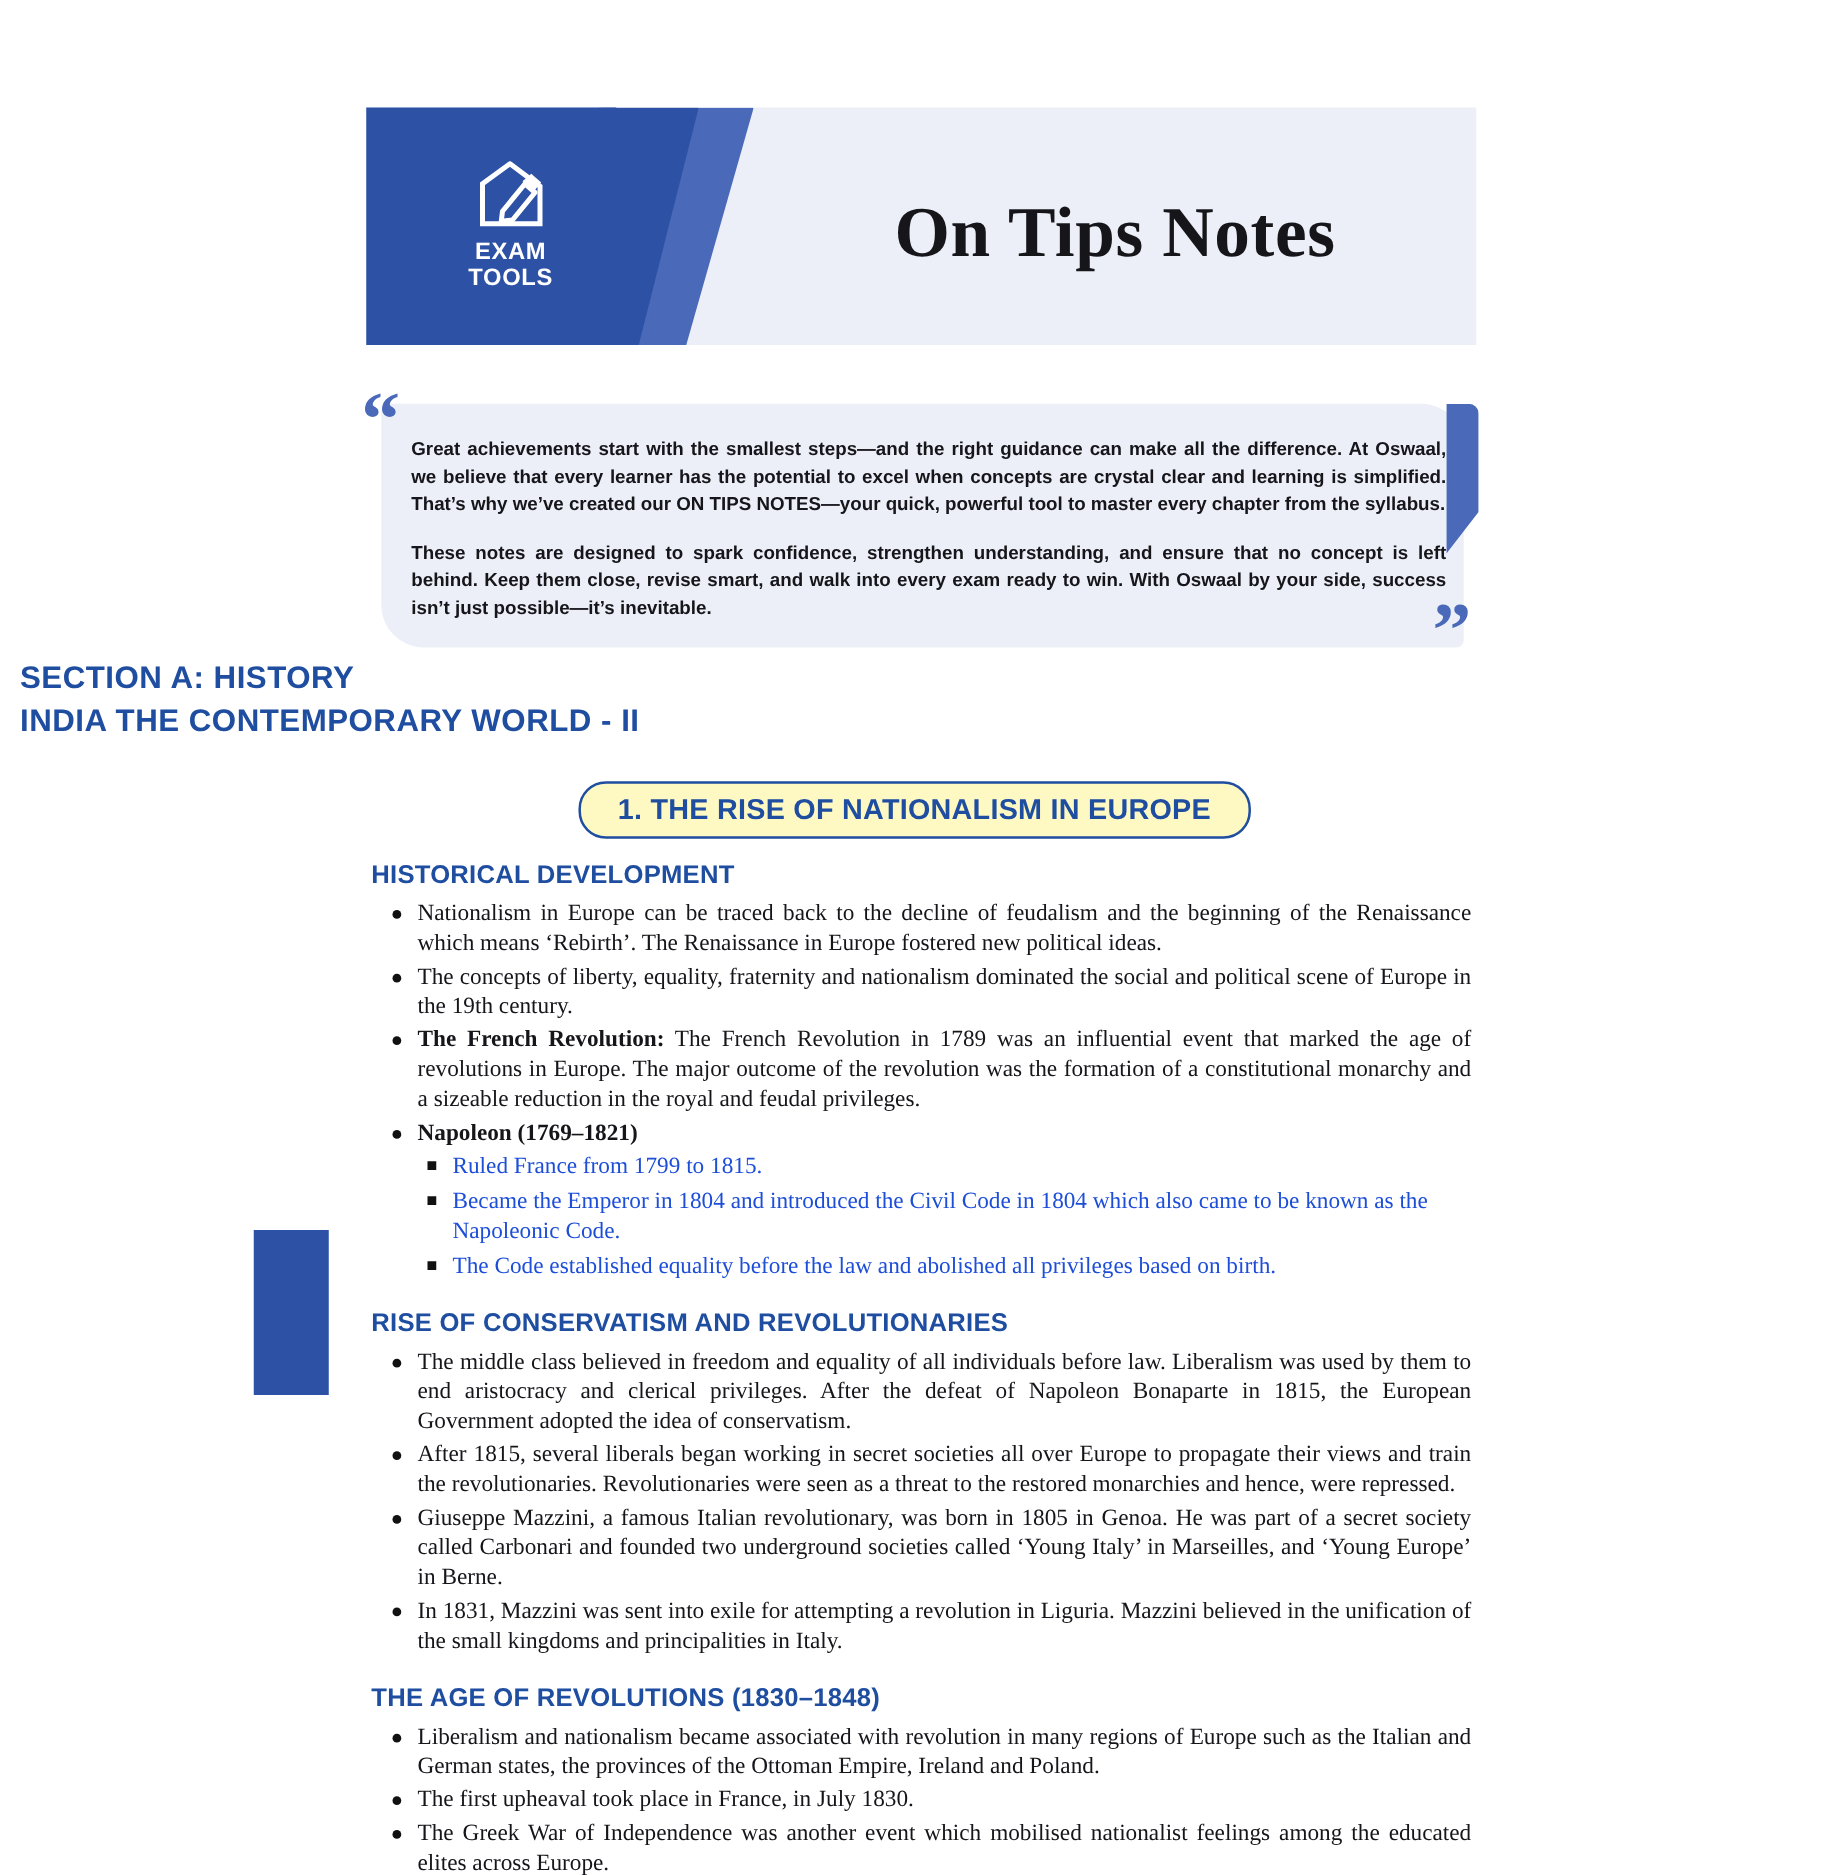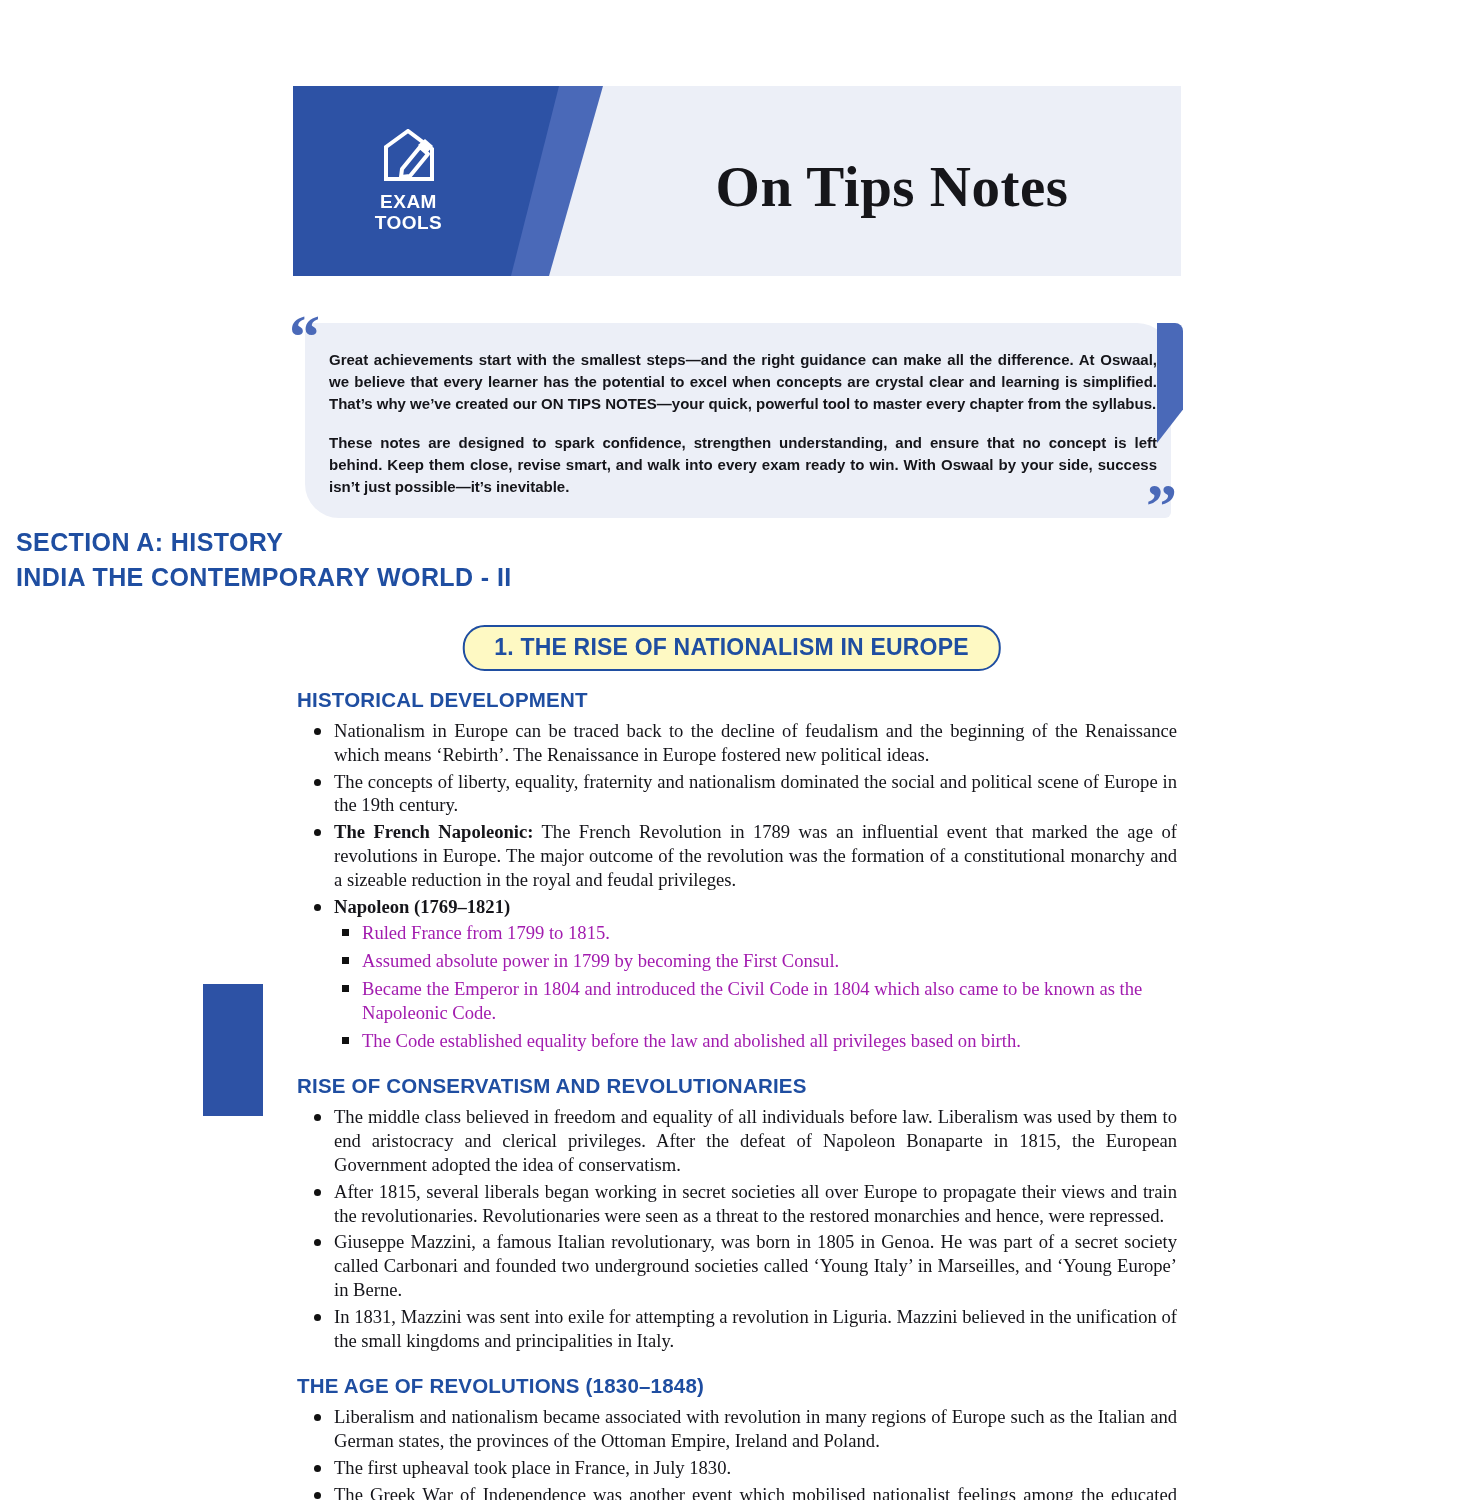--- a/index.html
+++ b/index.html
@@ -215,21 +215,21 @@
     margin: 3px 0 0 0;
     padding: 0;
   }
   ul.lvl2 > li {
     position: relative;
     padding-left: 28px;
     margin-bottom: 4px;
     font-family: "Liberation Serif", serif;
     font-size: 18.6px;
     line-height: 1.28;
-    color: #a21caf;
+    color: #1d4ed8;
     text-align: left;
   }
   ul.lvl2 > li::before {
     content: "";
     position: absolute;
     left: 8px;
     top: 8px;
     width: 7px;
     height: 7px;
     background: #111;
@@ -277,26 +277,25 @@
 
 <div class="left-tab"></div>
 
 <div class="content">
 
   <div>
     <div class="h-sub">HISTORICAL DEVELOPMENT</div>
     <ul class="lvl1">
       <li><span>Nationalism in Europe can be traced back to the decline of feudalism and the beginning of the Renaissance which means ‘Rebirth’. The Renaissance in Europe fostered new political ideas.</span></li>
       <li><span>The concepts of liberty, equality, fraternity and nationalism dominated the social and political scene of Europe in the 19th century.</span></li>
-      <li><span class="lead">The French Napoleonic:</span><span> The French Revolution in 1789 was an influential event that marked the age of revolutions in Europe. The major outcome of the revolution was the formation of a constitutional monarchy and a sizeable reduction in the royal and feudal privileges.</span></li>
+      <li><span class="lead">The French Revolution:</span><span> The French Revolution in 1789 was an influential event that marked the age of revolutions in Europe. The major outcome of the revolution was the formation of a constitutional monarchy and a sizeable reduction in the royal and feudal privileges.</span></li>
       <li>
         <span class="lead">Napoleon (1769–1821)</span>
         <ul class="lvl2">
           <li>Ruled France from 1799 to 1815.</li>
-          <li>Assumed absolute power in 1799 by becoming the First Consul.</li>
           <li>Became the Emperor in 1804 and introduced the Civil Code in 1804 which also came to be known as the Napoleonic Code.</li>
           <li>The Code established equality before the law and abolished all privileges based on birth.</li>
         </ul>
       </li>
     </ul>
   </div>
 
   <div>
     <div class="h-sub spaced">RISE OF CONSERVATISM AND REVOLUTIONARIES</div>
     <ul class="lvl1">

